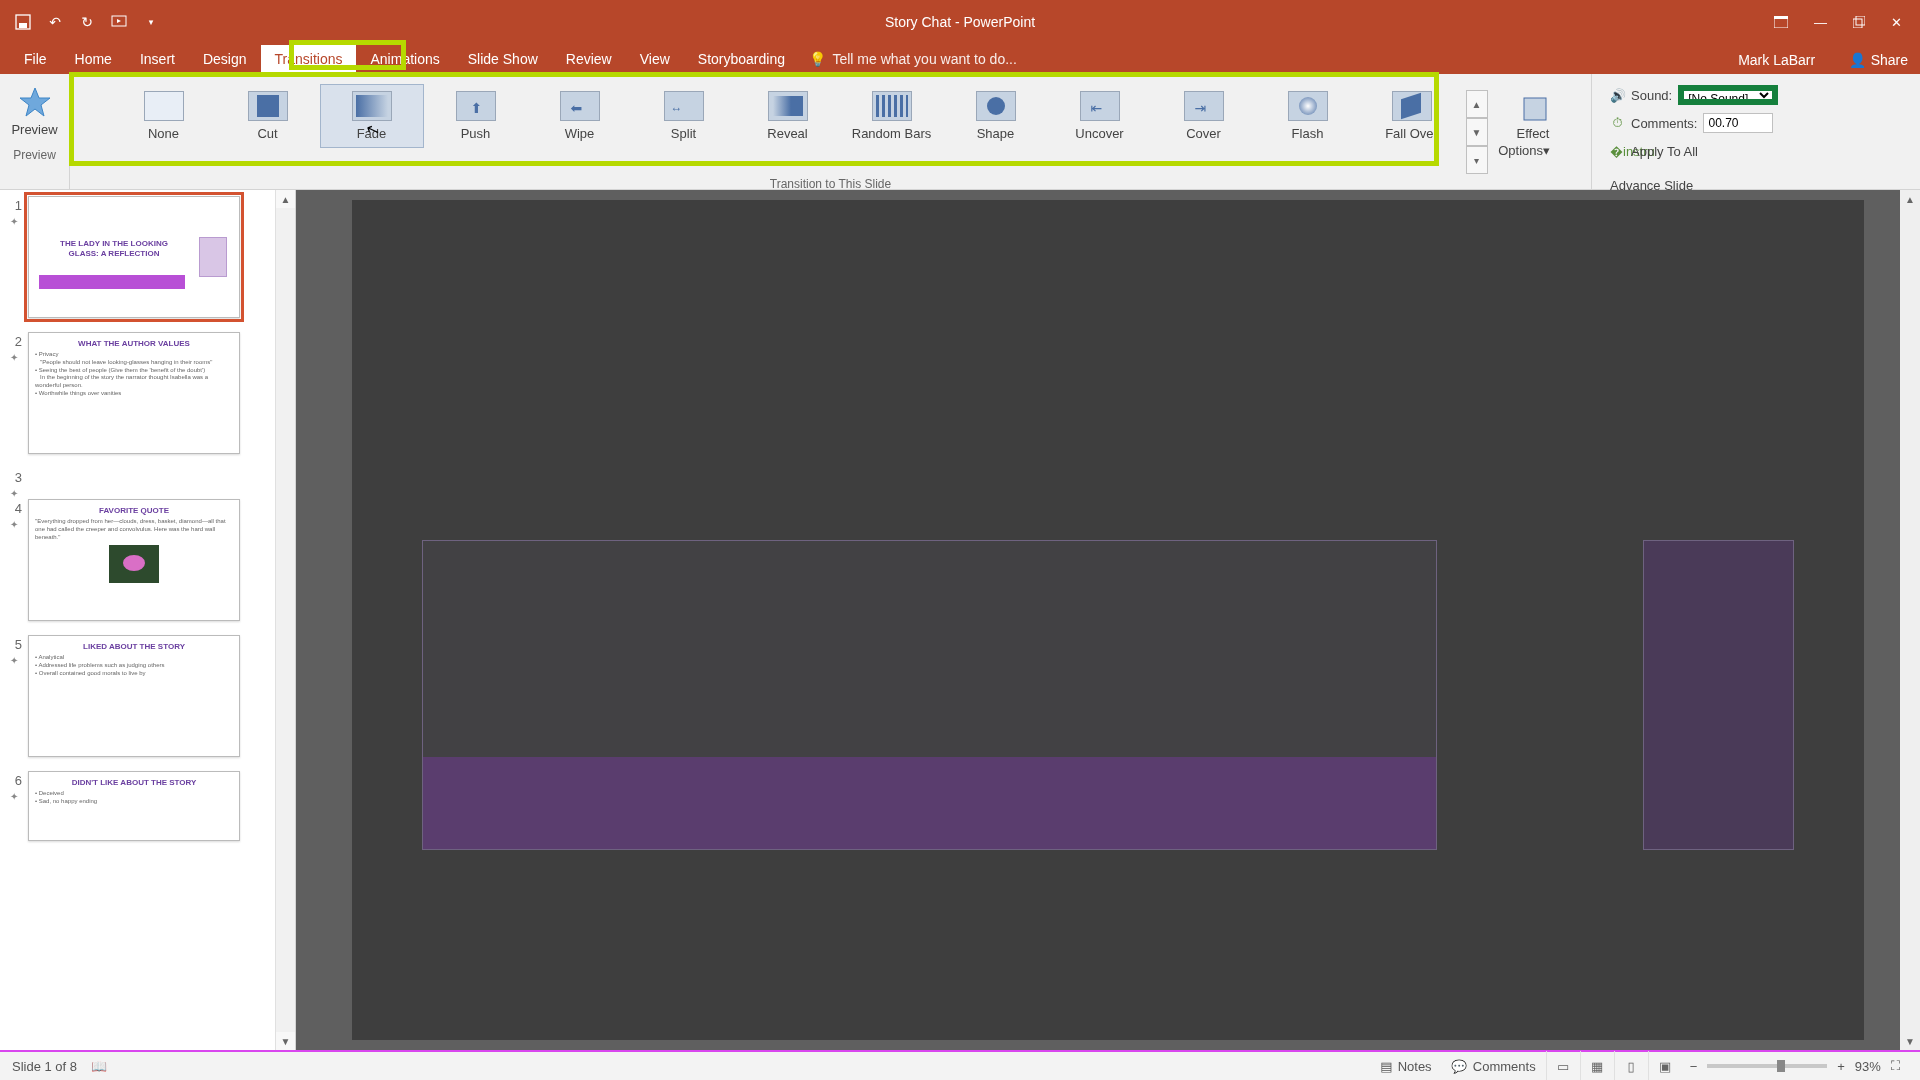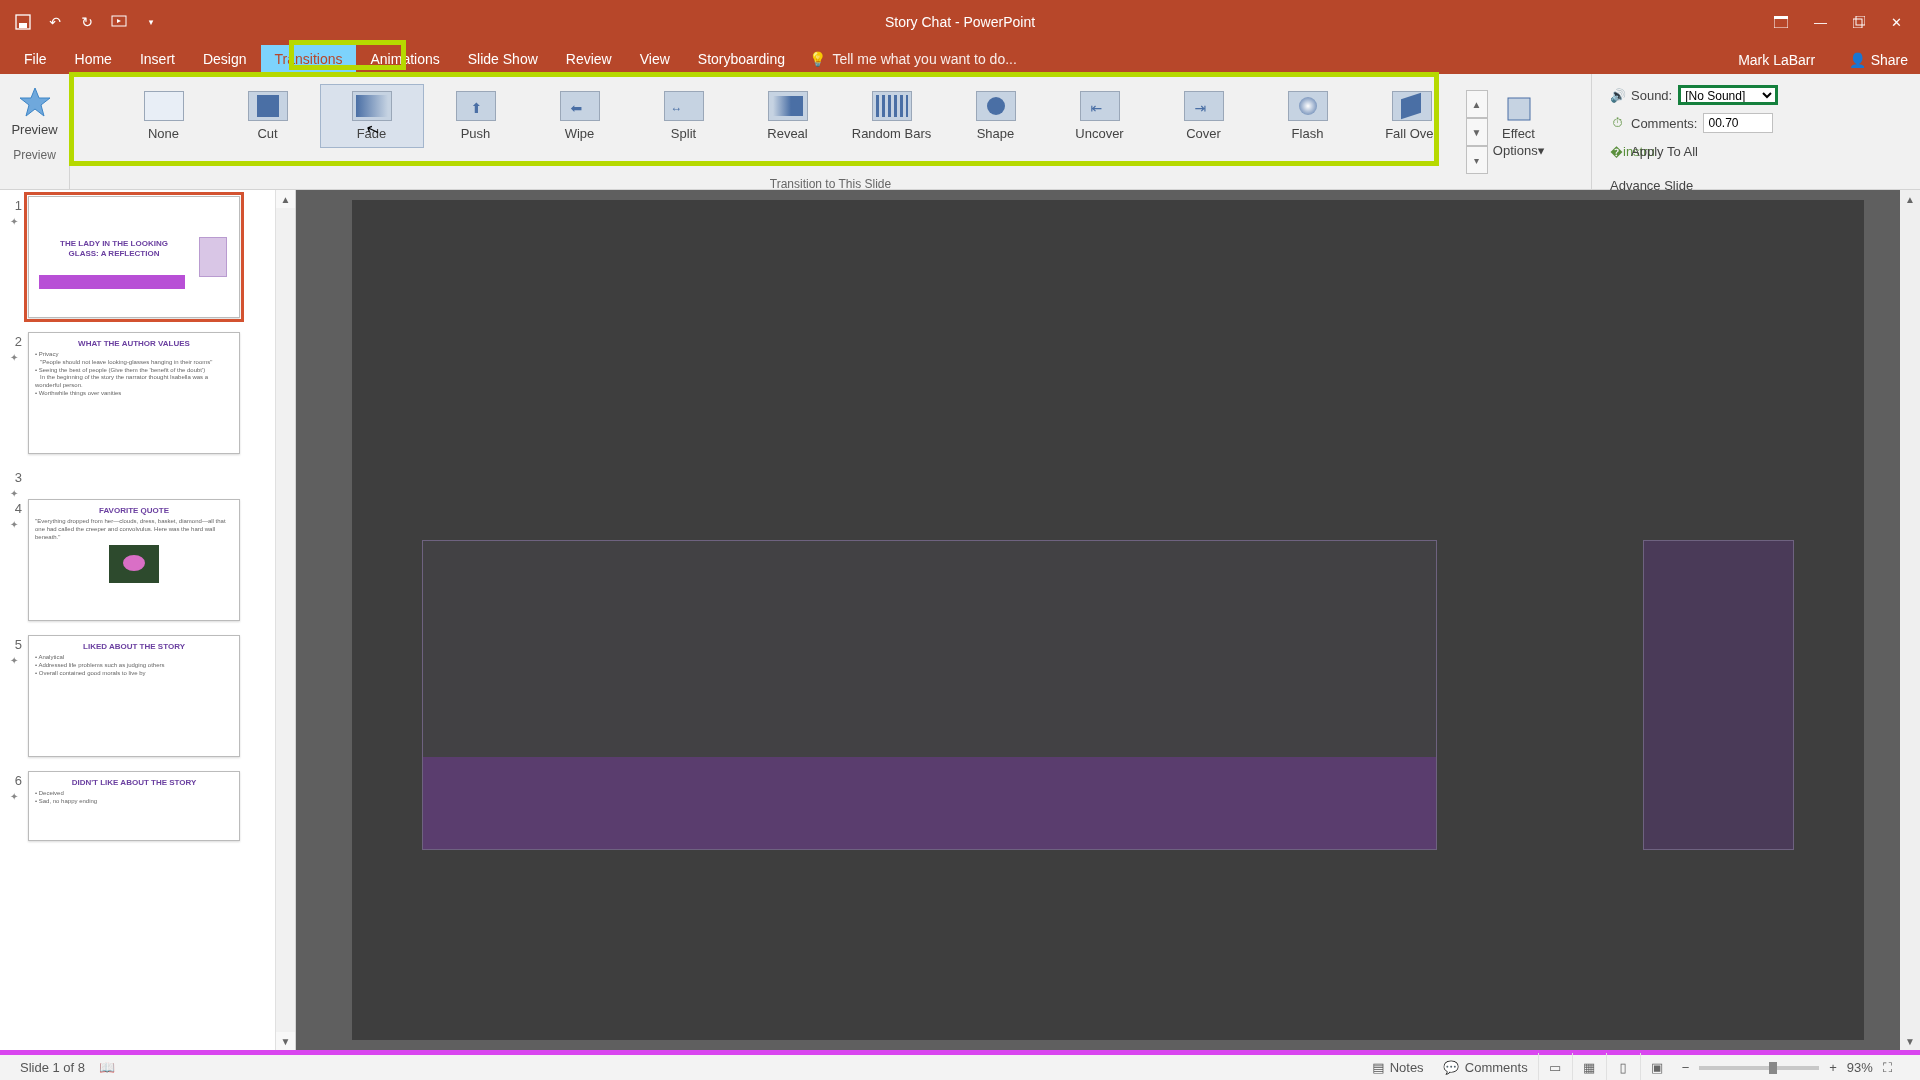--- a/index.html
+++ b/index.html
@@ -6,42 +6,42 @@
 body { background: #fff; overflow: hidden; width: 1920px; height: 1080px; }
 
 .titlebar { background: #b7472a; height: 44px; display: flex; align-items: center; color: #fff; position: relative; }
 .qat { display: flex; align-items: center; gap: 14px; padding-left: 14px; }
 .qat .qat-icon { width: 18px; height: 18px; display:flex; align-items:center; justify-content:center; font-size:14px; }
 .title-center { position:absolute; left:50%; transform:translateX(-50%); font-size:14px; }
 .win-controls { margin-left:auto; display:flex; align-items:center; gap:26px; padding-right:18px; font-size:13px; }
 
 .tabrow { background:#b7472a; height:30px; display:flex; align-items:flex-end; color:#fff; font-size:14px; padding-left:10px; position:relative;}
 .tabrow .tab { padding:6px 14px 7px; cursor:pointer;text-align:center; }
-.tabrow .tab.active { background:#7dd3fc; color:#b7472a; }
+.tabrow .tab.active { background:#ffffff; color:#b7472a; }
 .tellme { margin-left:10px; display:flex; align-items:center; gap:6px; opacity:.9; font-size:14px; padding-bottom:7px;}
 .bulb { font-size:14px; }
 .user-area { position:absolute; right:12px; bottom:6px; display:flex; align-items:center; gap:34px; font-size:14px;}
 .share { display:flex; align-items:center; gap:4px;}
 .ribbon { background:#f1f1f1; border-bottom:1px solid #d4d4d4; height:116px; display:flex; position:relative;}
 .group { display:flex; flex-direction:column; border-right:1px solid #d4d4d4; padding:4px 6px 0; align-items:center;}
 .group-label { font-size:12px; color:#666; padding:3px 0 4px;}
 .preview-btn { display:flex; flex-direction:column; align-items:center; justify-content:center; gap:4px; padding:8px 10px; font-size:13px; color:#444;}
 .star { width:32px; height:32px; }
 .gallery-wrap { flex:1; display:flex; flex-direction:column; }
 .gallery { display:flex; align-items:flex-start; gap:0; padding:6px 4px 0; position:relative; flex:1;}
 .gal-item { width:104px; display:flex; flex-direction:column; align-items:center; gap:5px; padding:6px 2px; border:1px solid transparent; font-size:13px; color:#444;}
 .gal-item.hover { background:#d9e1ec; border:1px solid #a3b5cc;}
 .gal-thumb { width:40px; height:30px; border:1px solid #9aa7b8; background:#c6d3e2; position:relative;}
 .gal-spin { width:22px; display:flex; flex-direction:column; gap:0; margin-left:2px; margin-top:6px;}
 .gal-spin div { height:28px; border:1px solid #c0c0c0; background:#f7f7f7; font-size:10px; display:flex;align-items:center;justify-content:center;color:#666;}
-.effect-btn { width:62px; display:flex; flex-direction:column; align-items:center; justify-content:center; font-size:13px; color:#444; padding-top:10px; gap:2px;}
+.effect-btn { width:62px; display:flex; flex-direction:column; align-items:flex-end; justify-content:center; font-size:13px; color:#444; padding-top:10px; gap:2px;}
 .timing { width:316px; padding:6px 12px 0; font-size:13px; color:#444; display:flex; flex-direction:column; gap:6px;}
 .timing-row { display:flex; align-items:center; gap:6px; height:22px;}
 .timing input.df { width:70px; height:20px; font-size:12px; border:1px solid #c0c0c0; padding:0 4px; background:#fff;}
-.timing select.df { width:100px; height:20px; font-size:12px; border:3px solid #15803d; background:#fff;}
+.timing select.df { width:100px; height:20px; font-size:12px; border:6px solid #15803d; background:#fff;}
 .adv-col { display:flex; flex-direction:column; gap:6px;}
 .timing-split { display:flex; gap:12px;}
 .chk { width:13px; height:13px;}
 .ico { width:15px; display:inline-block; text-align:center; color:#5a8f3c;}
 
 .highlight-tab { position:absolute; border:5px solid #b6d900; pointer-events:none; }
 .hl1 { left:289px; top:40px; width:117px; height:30px; }
 .highlight-gallery { position:absolute; border:5px solid #b6d900; pointer-events:none; left:69px; top:72px; width:1370px; height:94px;}
 
 .workspace { position:absolute; top:190px; bottom:30px; left:0; right:0; display:flex; background:#fff;}
@@ -66,21 +66,21 @@
 .editor { flex:1; background:#5f5f5f; position:relative;}
 .ed-scroll { position:absolute; right:0; top:0; bottom:0; width:20px; background:#efefef;}
 .ed-scroll .arr { height:18px; display:flex;align-items:center;justify-content:center;font-size:10px;color:#666;}
 .ed-scroll .arr.bot { position:absolute; bottom:0; width:100%;}
 .canvas-outer { position:absolute; left:56px; right:56px; top:10px; bottom:10px; background:#3e3e3e; }
 .slide-canvas { position:absolute; left:70px; right:70px; top:340px; height:310px; }
 .title-shape { position:absolute; left:0; top:0; width:74%; height:100%; border:1px solid #6e6280; background:rgba(120,100,140,.08);}
 .title-shape .subbar { position:absolute; left:0; right:0; bottom:0; height:30%; background:#5a3d6e;}
 .side-shape { position:absolute; right:0; top:0; width:11%; height:100%; border:1px solid #6e6280; background:#4a3a58;}
 
-.statusbar { position:absolute; left:0; right:0; bottom:0; height:30px; background:#f3f3f3; border-top:5px solid #d946ef; display:flex; align-items:center; font-size:13px; color:#555; padding:0 20px;}
+.statusbar { position:absolute; left:0; right:0; bottom:0; height:30px; background:#f3f3f3; border-top:2px solid #d946ef; display:flex; align-items:center; font-size:13px; color:#555; padding:0 12px;}
 .statusbar .sp { flex:1;}
 .sb-btn { display:flex; align-items:center; gap:5px; padding:0 10px;}
 .view-icons { display:flex; gap:0;}
 .view-icons div { width:34px; height:30px; display:flex;align-items:center;justify-content:center; border-left:1px solid #e0e0e0; color:#666; font-size:13px;}
 .zoom { display:flex; align-items:center; gap:10px; padding:0 8px;}
 .zoom .track { width:120px; height:4px; background:#c8c8c8; position:relative;}
 .zoom .track .hnd { position:absolute; left:58%; top:-4px; width:8px; height:12px; background:#888;}
 .cursor-fake { position:absolute; left:366px; top:120px; font-size:16px; color:#000; pointer-events:none; transform:rotate(-20deg);}
 
 svg { display:block;}

